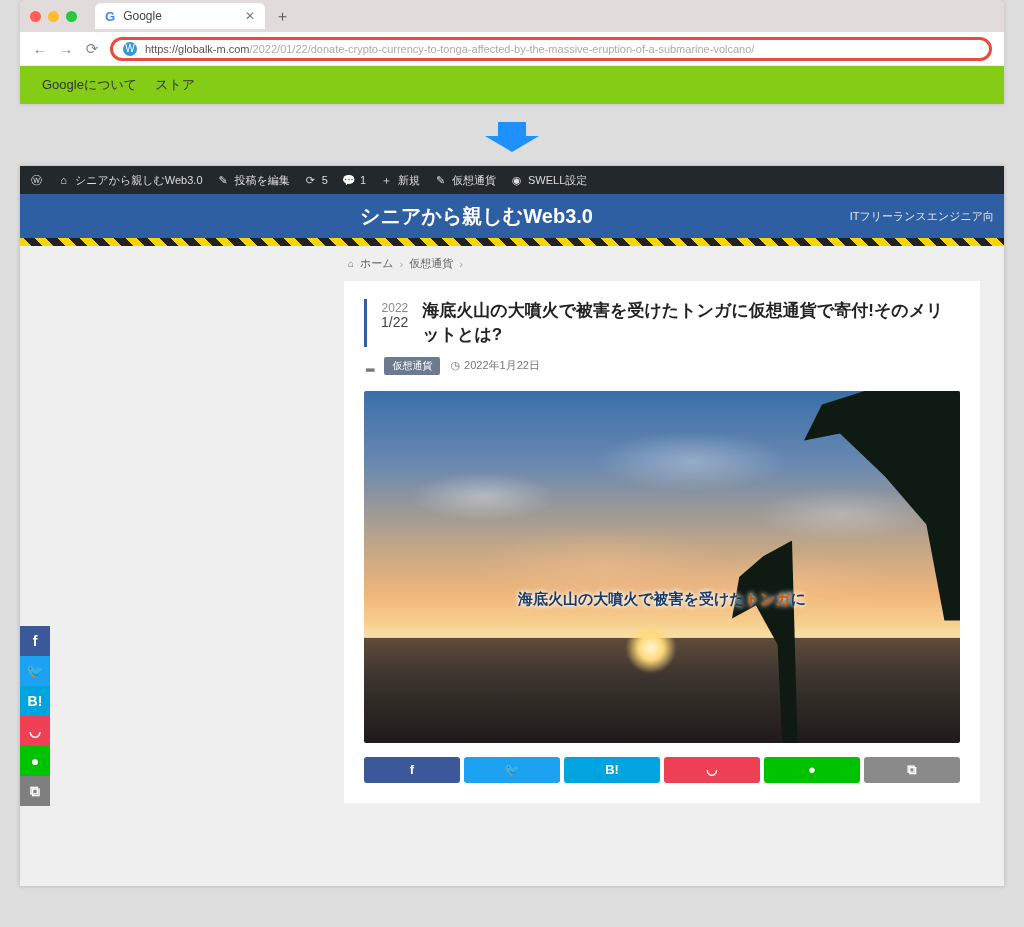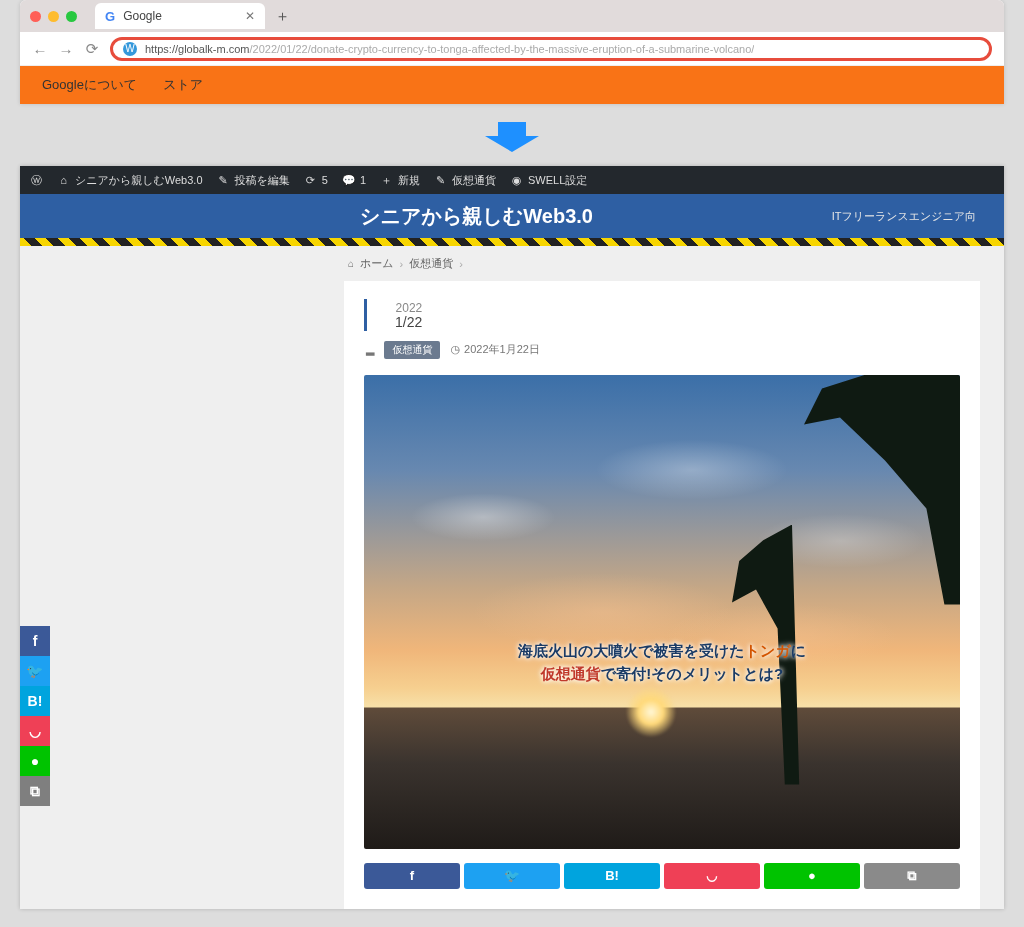--- a/index.html
+++ b/index.html
@@ -14,55 +14,55 @@
 .tab { background:#fff; height:26px; border-radius:6px 6px 0 0; display:flex; align-items:center; padding:0 10px; gap:8px; font-size:12px; color:#444; min-width:170px; position:relative; }
 .tab .fav { font-size:13px;font-weight:bold;color:#4285f4 }
 .tab .close { color:#777; font-size:12px; margin-left:auto }
 .newtab { margin-left:10px;color:#555;font-size:15px }
 .addr-row { height:34px; display:flex; align-items:center; gap:10px; padding:0 12px; background:#fff; border-bottom:1px solid #eee; }
 .addr-row .nav { color:#888; font-size:15px; width:16px; text-align:center; }
 .omnibox { flex:1; height:24px; border:3px solid #e74c3c; border-radius:14px; display:flex; align-items:center; padding:0 10px; gap:8px; background:#fff; }
 .omnibox .wpfav { width:14px;height:14px;border-radius:50%;background:#3498db;color:#fff;font-size:10px;display:flex;align-items:center;justify-content:center }
 .omnibox .url { font-size:11px; color:#aaa; white-space:nowrap; overflow:hidden }
 .omnibox .url .dark { color:#555 }
-.menu-row { height:38px; display:flex; align-items:center; gap:26px; padding:0 22px; font-size:13px; color:#333; background:#f97316 }
+.menu-row { height:38px; display:flex; align-items:center; gap:18px; padding:0 22px; font-size:13px; color:#333; background:#84cc16 }
 
 
 .arrow { display:flex; justify-content:center; margin:18px 0 14px }
 .arrow svg { width:54px; height:30px }
 
 
 .site { margin:0 20px 0 20px; box-shadow:0 0 4px rgba(0,0,0,.2); }
 .adminbar { background:#23282d; color:#ddd; height:28px; display:flex; align-items:center; padding:0 10px; gap:14px; font-size:11px }
 .adminbar .item { display:flex; align-items:center; gap:5px; white-space:nowrap }
 .adminbar .ico { width:13px; display:inline-block; text-align:center }
 
 .header { background:#2e5fa3; color:#fff; height:44px; display:flex; align-items:center; padding:0 20px; position:relative }
 .header .title { font-size:20px; font-weight:600; margin-left:320px }
-.header .tagline { position:absolute; right:28px; font-size:11px; color:#e6e6e6 }
+.header .tagline { position:absolute; right:10px; font-size:11px; color:#e6e6e6 }
 .yellow-strip { height:8px; background:repeating-linear-gradient(45deg,#f7d500 0 8px,#222 8px 16px); }
 
 .page { background:#efefef; display:flex; min-height:640px; position:relative }
 .leftcol { width:350px }
 .maincol { flex:1; }
 .crumbs { font-size:11px; color:#666; padding:10px 4px 10px 4px; display:flex; align-items:center; gap:6px }
 .crumbs .home-ico { font-size:10px }
 .crumbs .sep { color:#aaa }
 
 .article { background:#fff; margin-right:24px; padding:18px 20px 20px 20px }
-.art-head { display:flex; gap:14px; border-left:3px solid #2e5fa3; padding-left:28px; margin-bottom:2px }
+.art-head { display:flex; gap:14px; border-left:3px solid #2e5fa3; padding-left:14px; margin-bottom:2px }
 .datebox { text-align:right; color:#888; font-size:12px; line-height:1.1; padding-top:3px }
 .datebox .y { font-size:12px }
 .datebox .md { font-size:14px; color:#444 }
 .art-title { font-size:17px; font-weight:700; line-height:1.4; color:#222 }
 .meta { display:flex; align-items:center; gap:10px; font-size:11px; color:#777; margin:10px 0 16px 2px }
 .meta .cat { background:#6b7a8f; color:#fff; padding:2px 8px; border-radius:2px; font-size:10px }
 .meta .clk { display:flex;align-items:center;gap:4px }
 
-.hero { width:596px; height:474px; position:relative; overflow:hidden; border-radius:2px }
+.hero { width:596px; height:352px; position:relative; overflow:hidden; border-radius:2px }
 .sky { position:absolute; inset:0; background:linear-gradient(180deg,#3b6fa8 0%,#6788b0 20%,#c5a786 45%,#f0b67a 58%,#f6cf8f 66%,#f7e0a8 70%,#5f4b3a 70.3%,#3a332e 82%,#1f1b18 100%);}
 .clouds { position:absolute; inset:0; background:radial-gradient(ellipse 120px 40px at 20% 30%,rgba(255,255,255,.35),transparent 60%),radial-gradient(ellipse 160px 50px at 55% 20%,rgba(255,255,255,.3),transparent 60%),radial-gradient(ellipse 140px 45px at 80% 35%,rgba(255,255,255,.25),transparent 60%),radial-gradient(ellipse 200px 60px at 40% 50%,rgba(255,200,150,.35),transparent 65%),radial-gradient(ellipse 180px 50px at 70% 55%,rgba(255,200,150,.3),transparent 65%) }
 .sun { position:absolute; left:44%; top:66%; width:50px;height:50px;border-radius:50%;background:radial-gradient(circle,#fff7d6 0%,#ffd97a 35%,rgba(255,190,90,0) 72%); filter:blur(1px) }
 .palm1,.palm2{position:absolute;background:#0f1a12}
 .palm1{right:-6px;top:-10px;width:180px;height:240px;clip-path:polygon(100% 0,100% 100%,88% 100%,78% 60%,55% 40%,30% 22%,10% 25%,20% 10%,45% 4%,70% 0)}
 .palm2{right:120px;top:150px;width:120px;height:260px;clip-path:polygon(60% 0,66% 100%,54% 100%,48% 40%,30% 25%,10% 30%,16% 14%,36% 6%)}
 .hero-text { position:absolute; left:50%; top:56%; transform:translateX(-50%); text-align:center; font-weight:800; font-size:15px; line-height:1.5; color:#1a3b66; text-shadow:0 0 4px #fff,0 0 6px #fff; white-space:nowrap }
 .hero-text .t-orange{color:#d35400}
 .hero-text .t-red{color:#c0392b}
 
@@ -177,20 +177,21 @@
         <span>仮想通貨</span>
         <span class="sep">›</span>
       </div>
 
       <div class="article">
         <div class="art-head">
           <div class="datebox">
             <div class="y">2022</div>
             <div class="md">1/22</div>
           </div>
+          <div class="art-title">海底火山の大噴火で被害を受けたトンガに仮想通貨で寄付!そのメリットとは?</div>
         </div>
 
         <div class="meta">
           <span>▂</span>
           <span class="cat">仮想通貨</span>
           <span class="clk">
               <span>◷</span>
               <span>2022年1月22日</span>
             </span>
         </div>
@@ -198,23 +199,20 @@
         <div class="hero">
           <div class="sky"></div>
             <div class="clouds"></div>
             <div class="sun"></div>
           <div class="palm1"></div>
             <div class="palm2"></div>
           <div class="hero-text">
             <div>
               <span>海底火山の大噴火で被害を受けた</span><span class="t-orange">トンガ</span><span>に</span>
             </div>
-            <div>
-              <span class="t-red">仮想通貨</span><span>で寄付!そのメリットとは?</span>
-            </div>
           </div>
         </div>
 
         <div class="sharebar">
           <span class="sb sb-fb">f</span>
           <span class="sb sb-tw">🐦</span>
           <span class="sb sb-hb">B!</span>
           <span class="sb sb-pk">◡</span>
           <span class="sb sb-ln">●</span>
           <span class="sb sb-cp">⧉</span>

